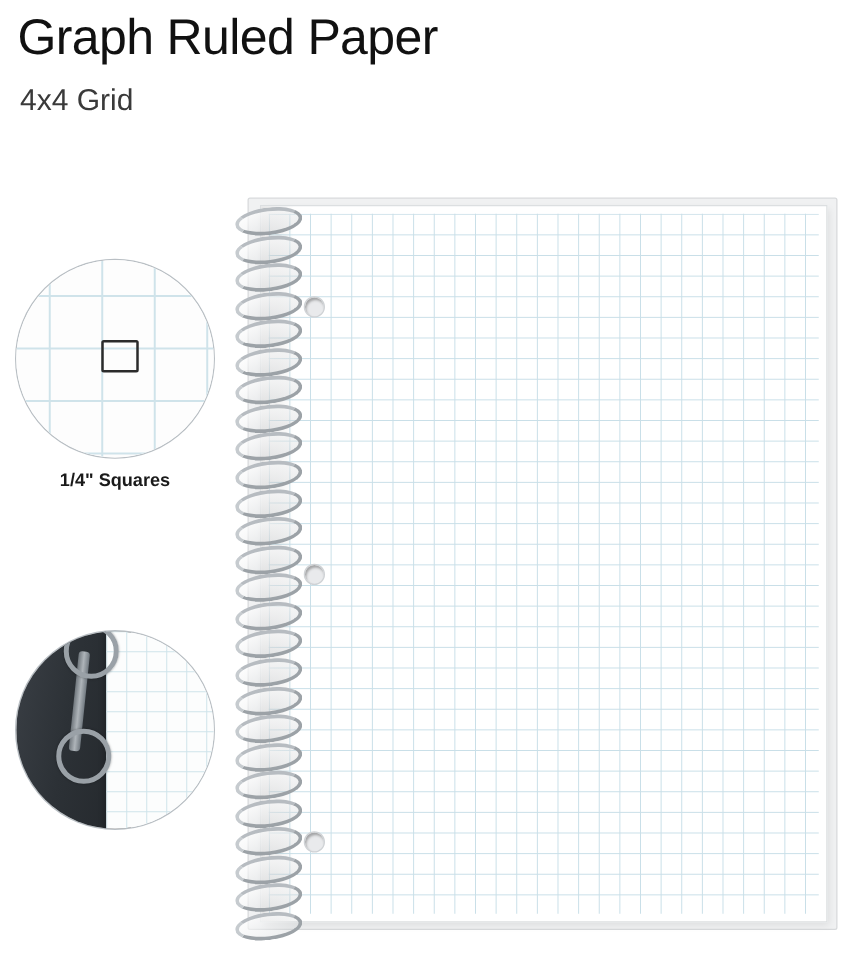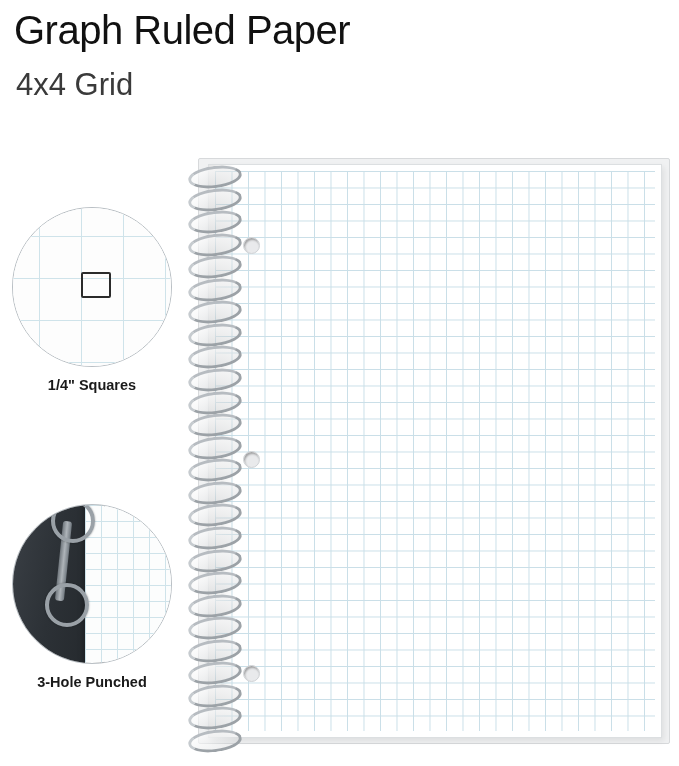--- a/index.html
+++ b/index.html
@@ -24,21 +24,21 @@
     font-weight: normal;
     letter-spacing: -0.5px;
     color: #111111;
     line-height: 1.1;
     white-space: nowrap;
   }
   .subtitle {
     position: absolute;
     left: 16px;
     top: 68px;
-    font-size: 31px;
+    font-size: 24px;
     font-weight: normal;
     color: #3a3a3a;
     line-height: 1.1;
     white-space: nowrap;
   }
 
   
   .feature {
     position: absolute;
   }
@@ -224,21 +224,20 @@
 </div>
 
 <div class="feature" style="left:12px; top:504px;">
   <div class="feature-circle" id="hole-punch-circle">
     <div class="binder-dark"></div>
     <div class="binder-paper"></div>
     <div class="ring-bar"></div>
     <div class="ring r1"></div>
     <div class="ring r2"></div>
   </div>
-  <div class="feature-label">3-Hole Punched</div>
 </div>
 
 <div id="notebook">
   <div class="nb-backcover"></div>
   <div class="nb-page">
     <div class="nb-grid"></div>
     <div class="nb-edge-shadow"></div>
     <div class="hole h1"></div>
     <div class="hole h2"></div>
     <div class="hole h3"></div>

